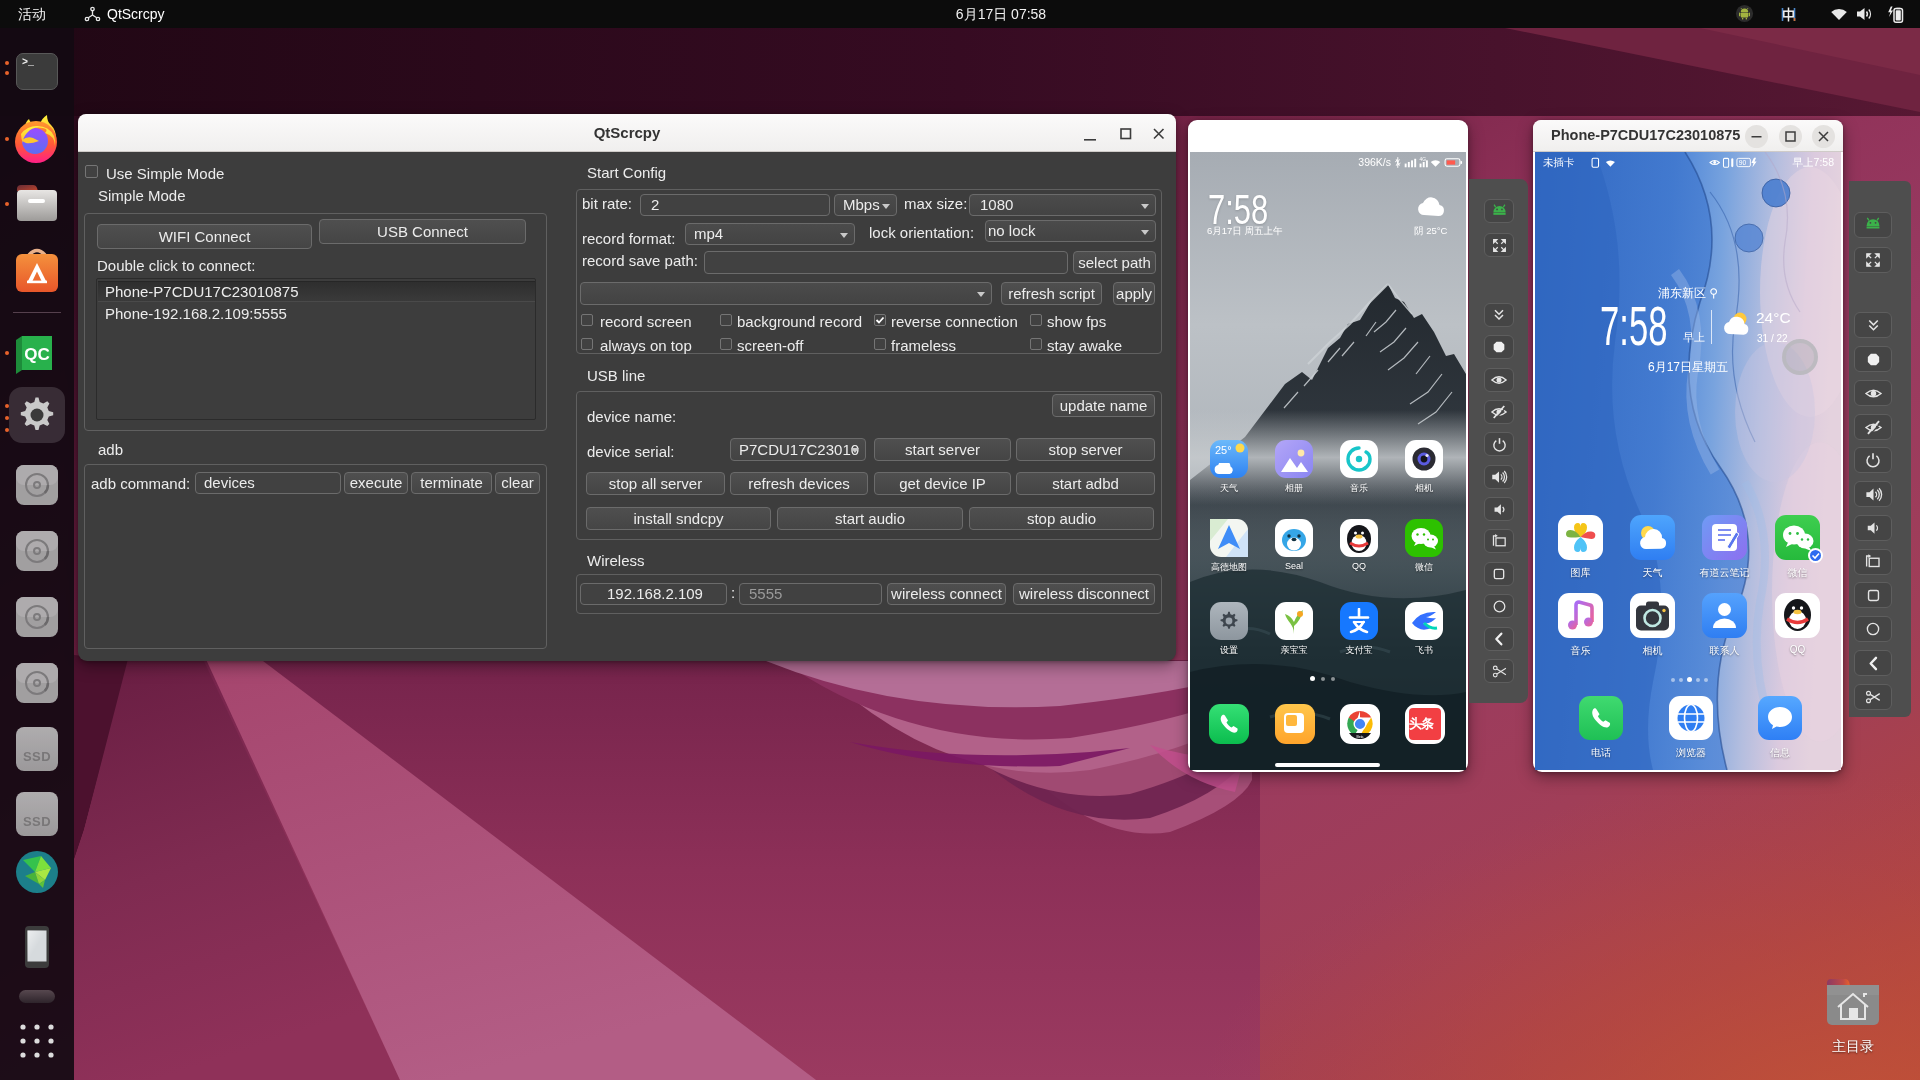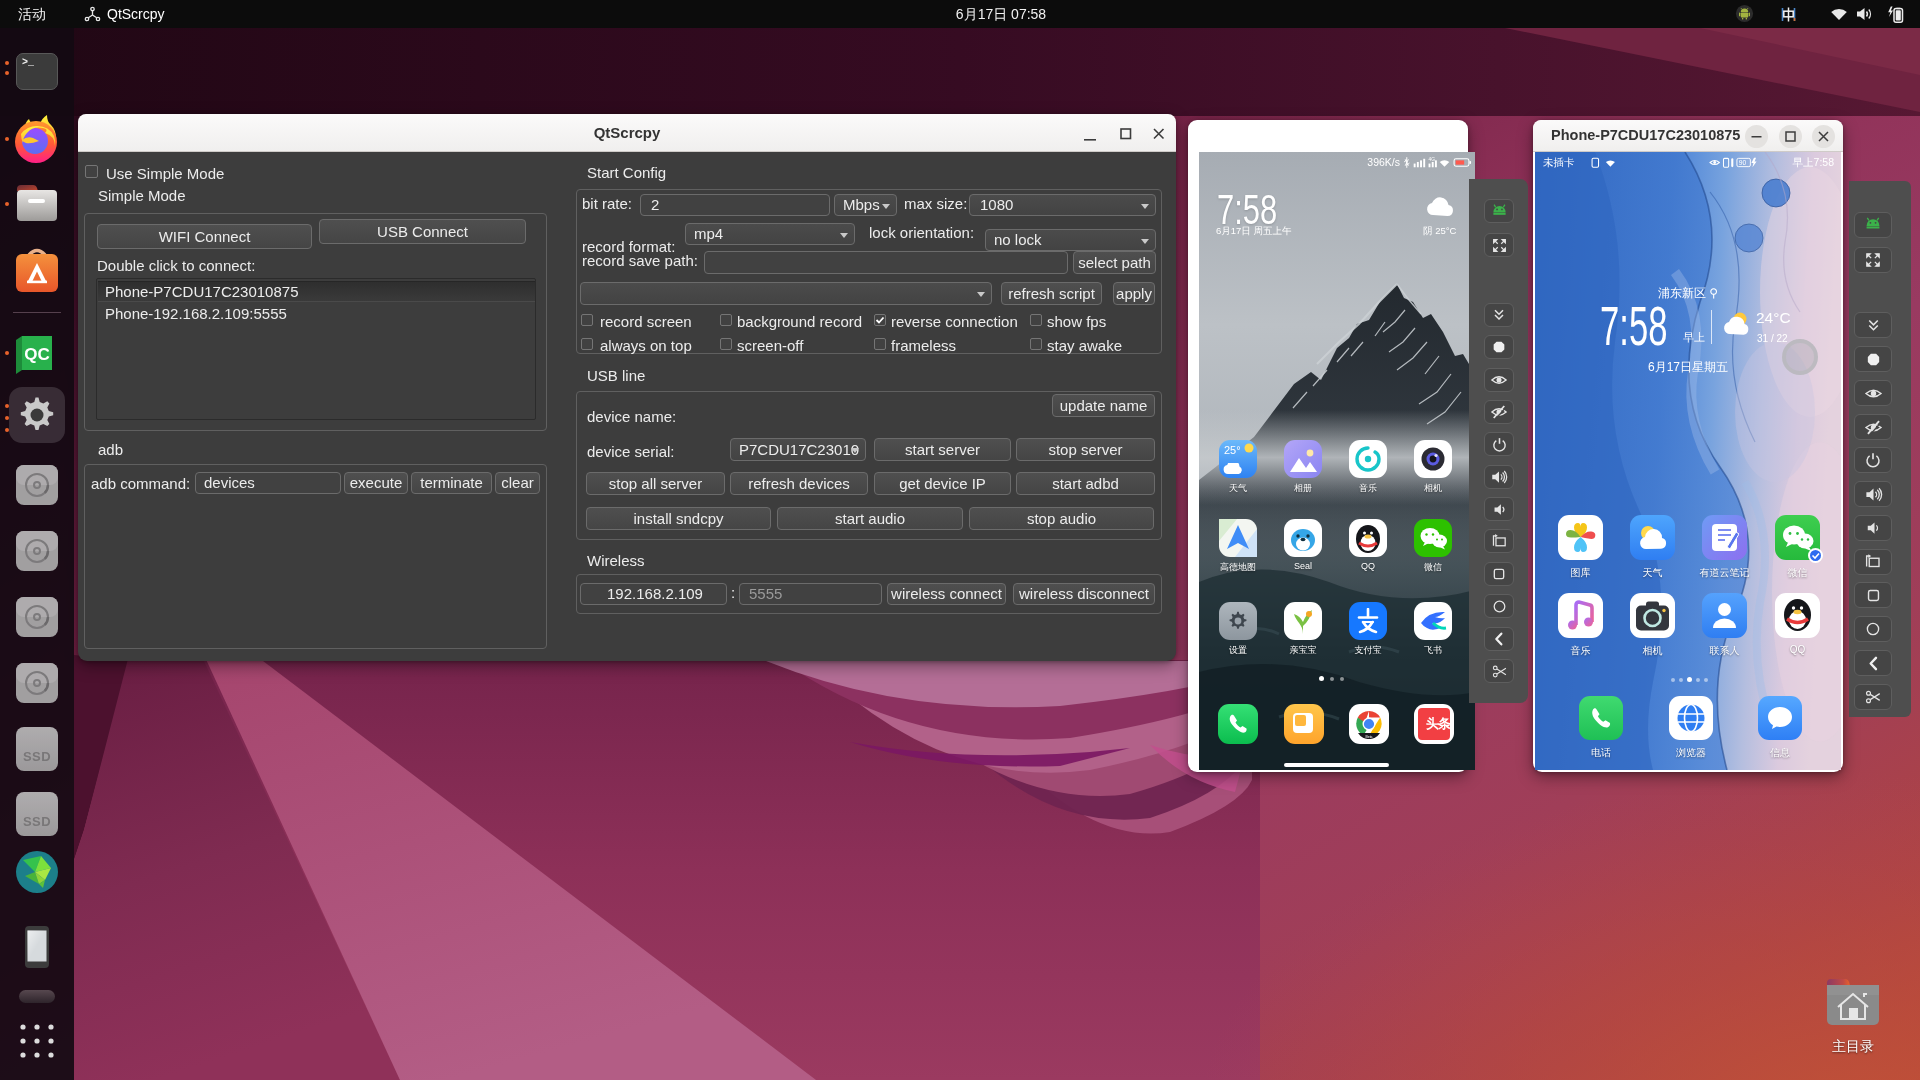--- a/index.html
+++ b/index.html
@@ -336,24 +336,24 @@
 <div class="qbtn" style="left:333px;top:358px;width:81px;height:22px;line-height:20px">terminate</div>
 <div class="qbtn" style="left:417px;top:358px;width:45px;height:22px;line-height:20px">clear</div>
 
 <div class="lbl" style="left:509px;top:50px">Start Config</div>
 <div class="grp" style="left:498px;top:75px;width:586px;height:165px"></div>
 <div class="lbl" style="left:504px;top:81px">bit rate:</div>
 <div class="inp" style="left:562px;top:80px;width:190px;height:22px;line-height:20px;padding-left:10px">2</div>
 <div class="cmb" style="left:756px;top:80px;width:63px;height:22px;line-height:20px;padding-left:8px">Mbps<i class="car"></i></div>
 <div class="lbl" style="left:826px;top:81px">max size:</div>
 <div class="cmb" style="left:891px;top:80px;width:187px;height:22px;line-height:20px;padding-left:10px">1080<i class="car"></i></div>
-<div class="lbl" style="left:504px;top:124px">record format:</div>
+<div class="lbl" style="left:504px;top:116px">record format:</div>
 <div class="cmb" style="left:607px;top:109px;width:170px;height:22px;line-height:20px;padding-left:8px">mp4<i class="car"></i></div>
 <div class="lbl" style="left:791px;top:110px">lock orientation:</div>
-<div class="cmb" style="left:907px;top:115px;width:171px;height:22px;line-height:20px;padding-left:8px">no lock<i class="car"></i></div>
+<div class="cmb" style="left:907px;top:106px;width:171px;height:22px;line-height:20px;padding-left:2px">no lock<i class="car"></i></div>
 <div class="lbl" style="left:504px;top:138px">record save path:</div>
 <div class="inp" style="left:626px;top:137px;width:364px;height:23px"></div>
 <div class="qbtn" style="left:995px;top:137px;width:83px;height:23px;line-height:21px">select path</div>
 <div class="cmb" style="left:502px;top:168px;width:412px;height:23px">
         <i class="car" style="top:9px"></i>
       </div>
 <div class="qbtn" style="left:923px;top:168px;width:101px;height:23px;line-height:21px">refresh script</div>
 <div class="qbtn" style="left:1035px;top:168px;width:42px;height:23px;line-height:21px">apply</div>
 <div class="cbx" style="left:503px;top:200px;width:12px;height:12px"></div>
       <div class="lbl" style="left:522px;top:199px">record screen</div>
@@ -468,21 +468,21 @@
           <g stroke="#e4e4e4" stroke-width="1.6" fill="none">
             <circle cx="6" cy="7" r="2.6"></circle>
             <circle cx="6" cy="17" r="2.6"></circle>
             <path d="M8.3 8.5 21 16.5 M8.3 15.5 21 7.5"></path>
           </g>
         </symbol>
 </defs>
     </svg>
 
 <div class="win" style="left:1188px;top:120px;width:280px;height:652px;background:#fff">
-<div class="scr" style="left:11px;top:32px;width:296px;height:618px">
+<div class="scr" style="left:2px;top:32px;width:296px;height:618px">
 
 <svg class="abs" style="left:0;top:0" width="276" height="618" viewBox="0 0 276 618">
 <defs>
 <linearGradient id="m-sky" x1="0" y1="0" x2="0" y2="1">
               <stop offset="0" stop-color="#a6acb3"></stop>
               <stop offset=".28" stop-color="#bcc1c6"></stop>
               <stop offset=".5" stop-color="#b0b6bc"></stop>
               <stop offset=".72" stop-color="#99a1a9"></stop>
               <stop offset="1" stop-color="#848d95"></stop>
             </linearGradient>
@@ -675,21 +675,21 @@
             <path d="M15 2 a13 13 0 0 1 11.2 6.5 l-11.2 0 Z M15 2 a13 13 0 0 0 -11.2 6.5 l5.6 9.7 Z" fill="#ea4335"></path>
             <path d="M3.8 8.5 a13 13 0 0 0 5.8 17.8 l5.6-9.7 Z" fill="#34a853"></path>
             <path d="M26.2 8.5 a13 13 0 0 1 -16.6 17.8 l9.7-5.6 Z" fill="#fbbc05" opacity="0"></path>
             <path d="M26.2 8.5 a13 13 0 0 1 -11.6 19 l5.8-10 Z" fill="#fbbc05"></path>
             <circle cx="15" cy="15" r="5.8" fill="#4285f4" stroke="#fff" stroke-width="1.4"></circle>
             <path d="M4 24 a13 13 0 0 0 22 0 l-22 0 Z" fill="#17181c"></path>
             <text x="15" y="28.6" text-anchor="middle" font-size="3.4" fill="#fff" font-family="Liberation Sans">Beta</text>
           </svg>
         </div>
 <div class="ic" style="left:215px;top:552px;width:40px;height:40px;background:#fff">
-          <div class="abs" style="left:4px;top:4px;width:32px;height:32px;background:#f23f43;border-radius:4px;color:#fff;font-size:13px;font-weight:bold;text-align:right;line-height:32px;letter-spacing:-1px">头条</div>
+          <div class="abs" style="left:4px;top:4px;width:32px;height:32px;background:#f23f43;border-radius:4px;color:#fff;font-size:13px;font-weight:bold;text-align:left;line-height:32px;letter-spacing:-1px">头条</div>
         </div>
 
 <div class="abs" style="left:85px;top:611px;width:105px;height:4px;border-radius:2px;background:#fff"></div>
 </div>
 </div>
 
 <div class="tool" style="left:1469px;top:179px;width:59px;height:524px;border-radius:0 8px 8px 0">
 <div class="tbtn" style="left:15px;top:20px;width:30px;height:24px">
         <svg width="21" height="21">
           <use href="#i-and"></use>

